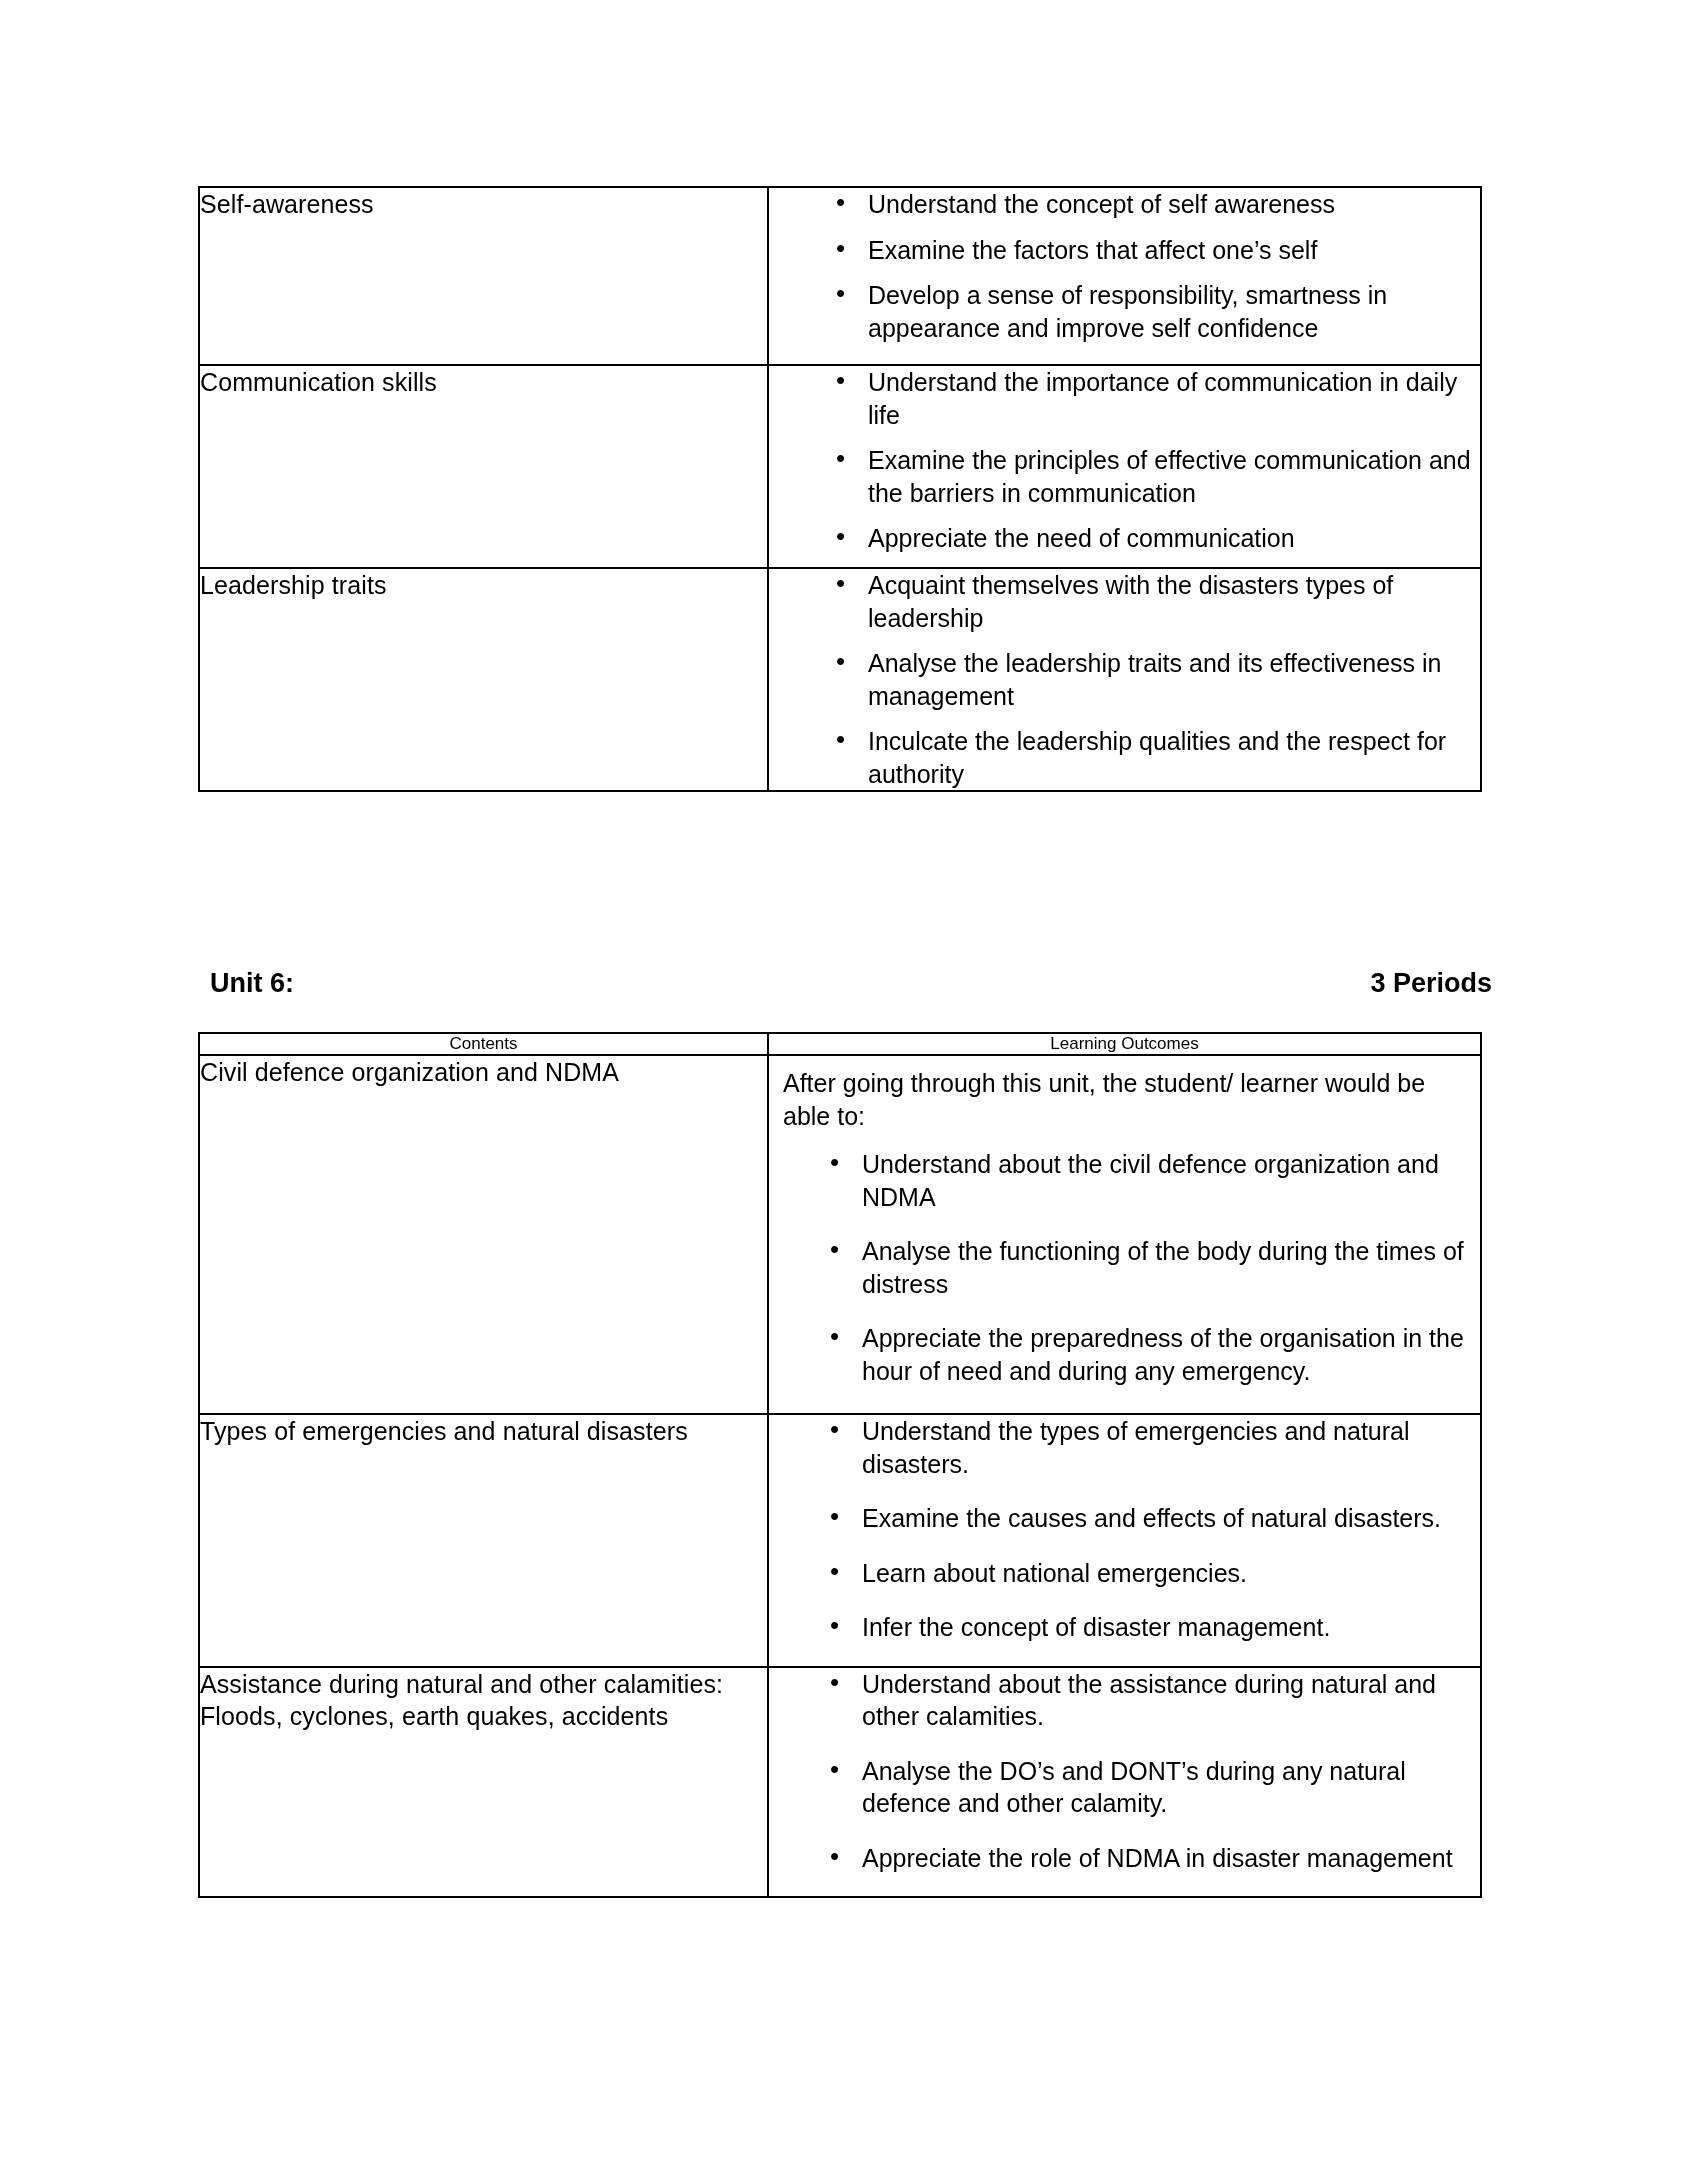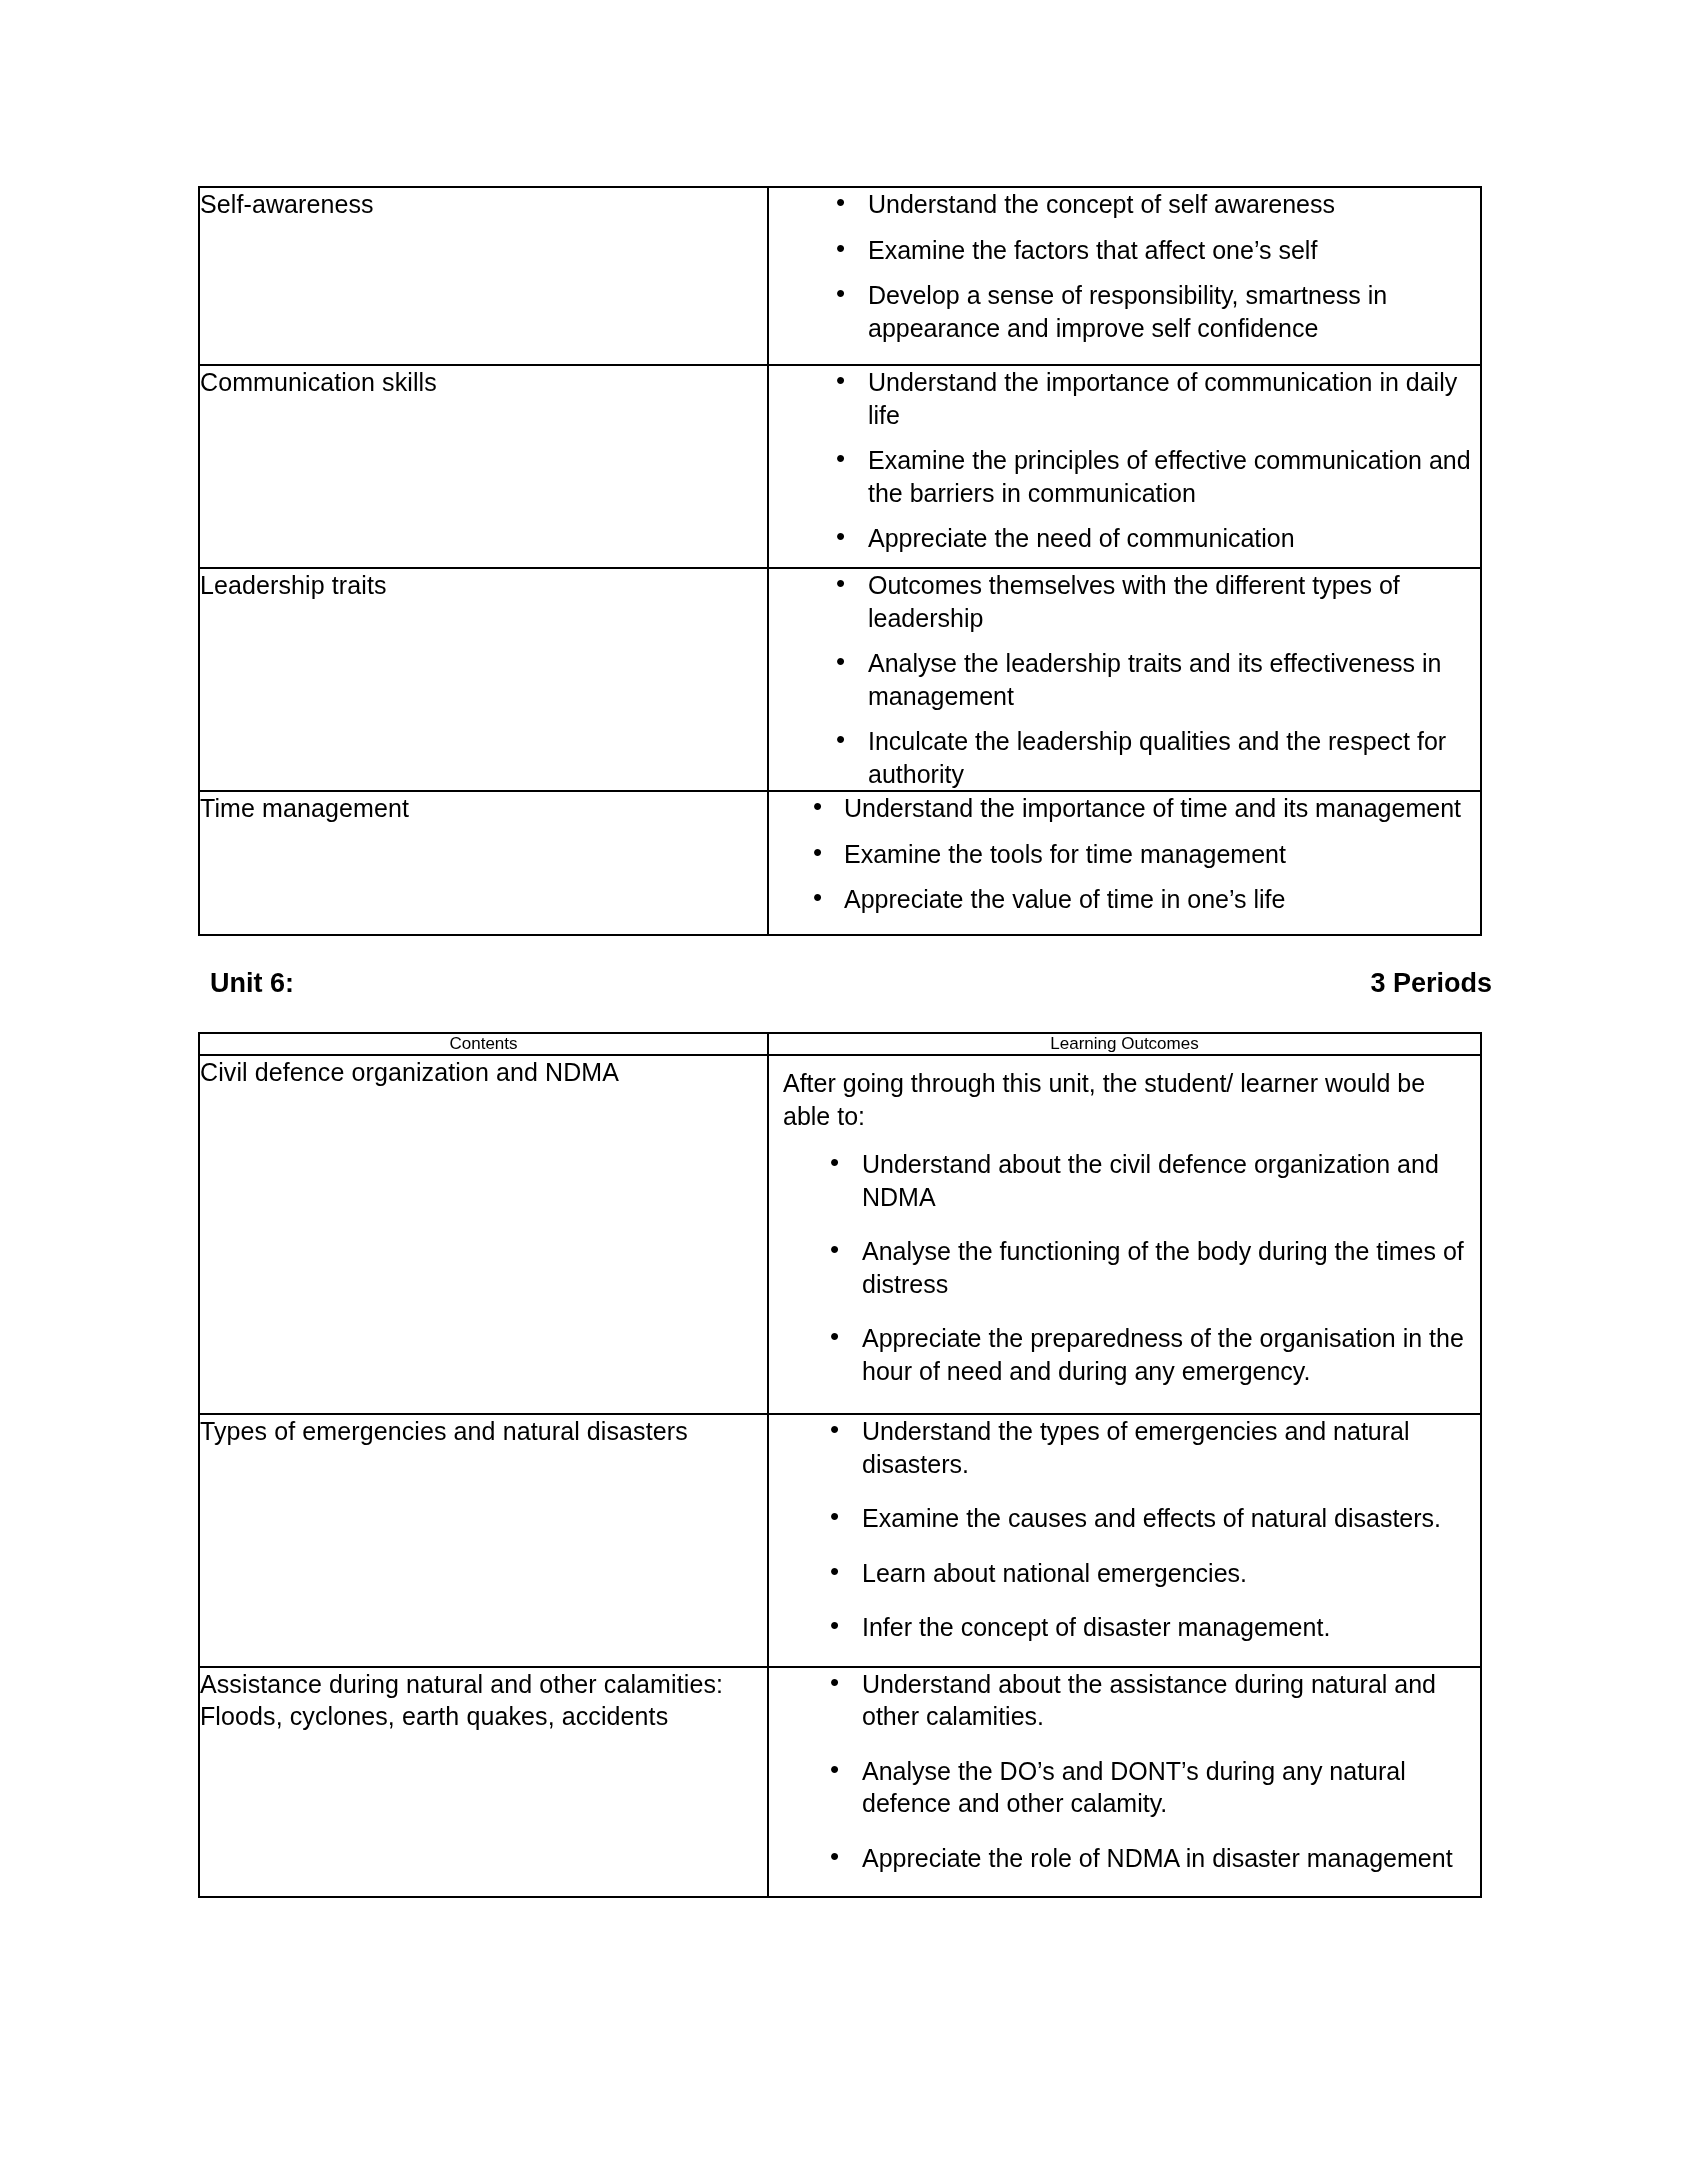--- a/index.html
+++ b/index.html
@@ -146,39 +146,27 @@
           </ul>
         </td>
       </tr>
 
       <tr style="height:213px;">
         <td class="cell-label">
           <span>Leadership traits</span>
         </td>
         <td class="cell-outcomes">
           <ul class="bullets indent-lg">
-            <li>Outcomes themselves with the different types of leadership</li>
+            <li>Acquaint themselves with the disasters types of leadership</li>
             <li>Analyse the leadership traits and its effectiveness in management</li>
             <li>Inculcate the leadership qualities and the respect for authority</li>
           </ul>
         </td>
       </tr>
 
-      <tr style="height:144px;">
-        <td class="cell-label">
-          <span>Time management</span>
-        </td>
-        <td class="cell-outcomes">
-          <ul class="bullets indent-sm">
-            <li>Understand the importance of time and its management</li>
-            <li>Examine the tools for time management</li>
-            <li>Appreciate the value of time in one’s life</li>
-          </ul>
-        </td>
-      </tr>
     </tbody>
   </table>
 
   <div class="unit-heading" style="left:210px; top:968px; width:1282px;">
     <div class="unit-left">
       <span class="unit-no">Unit 6:</span>
     </div>
     <span class="unit-periods">3 Periods</span>
   </div>
 

